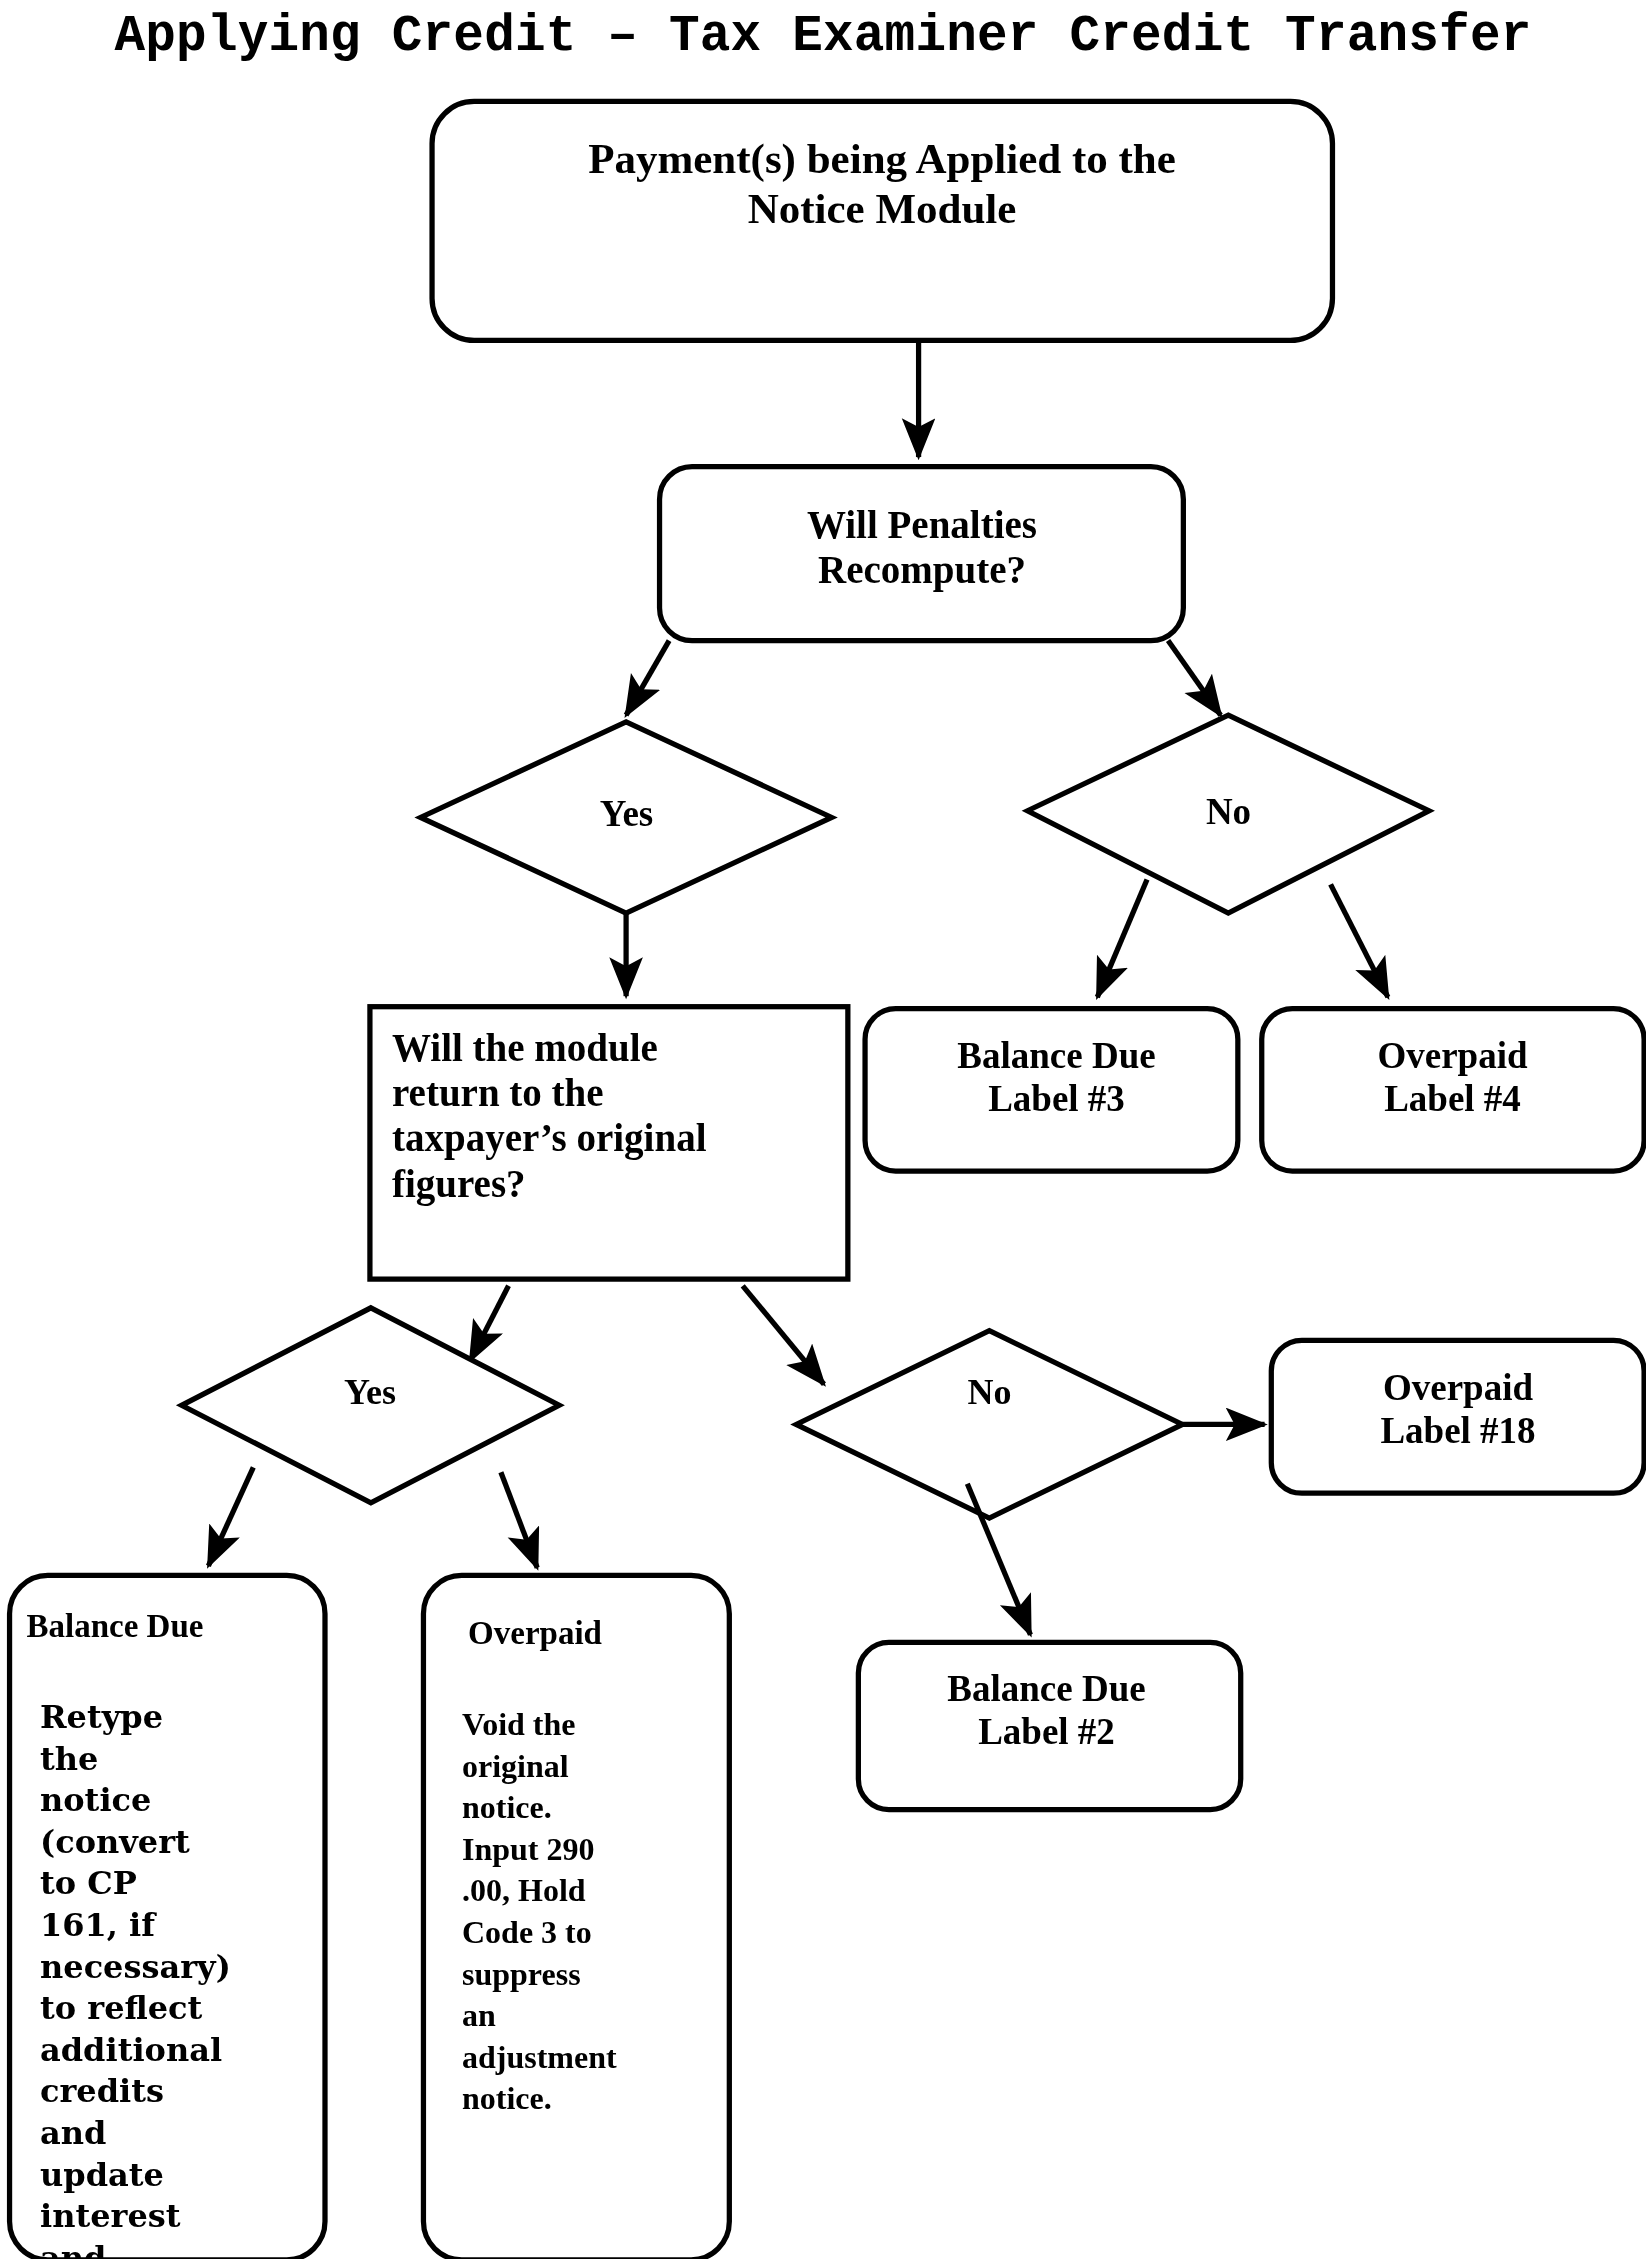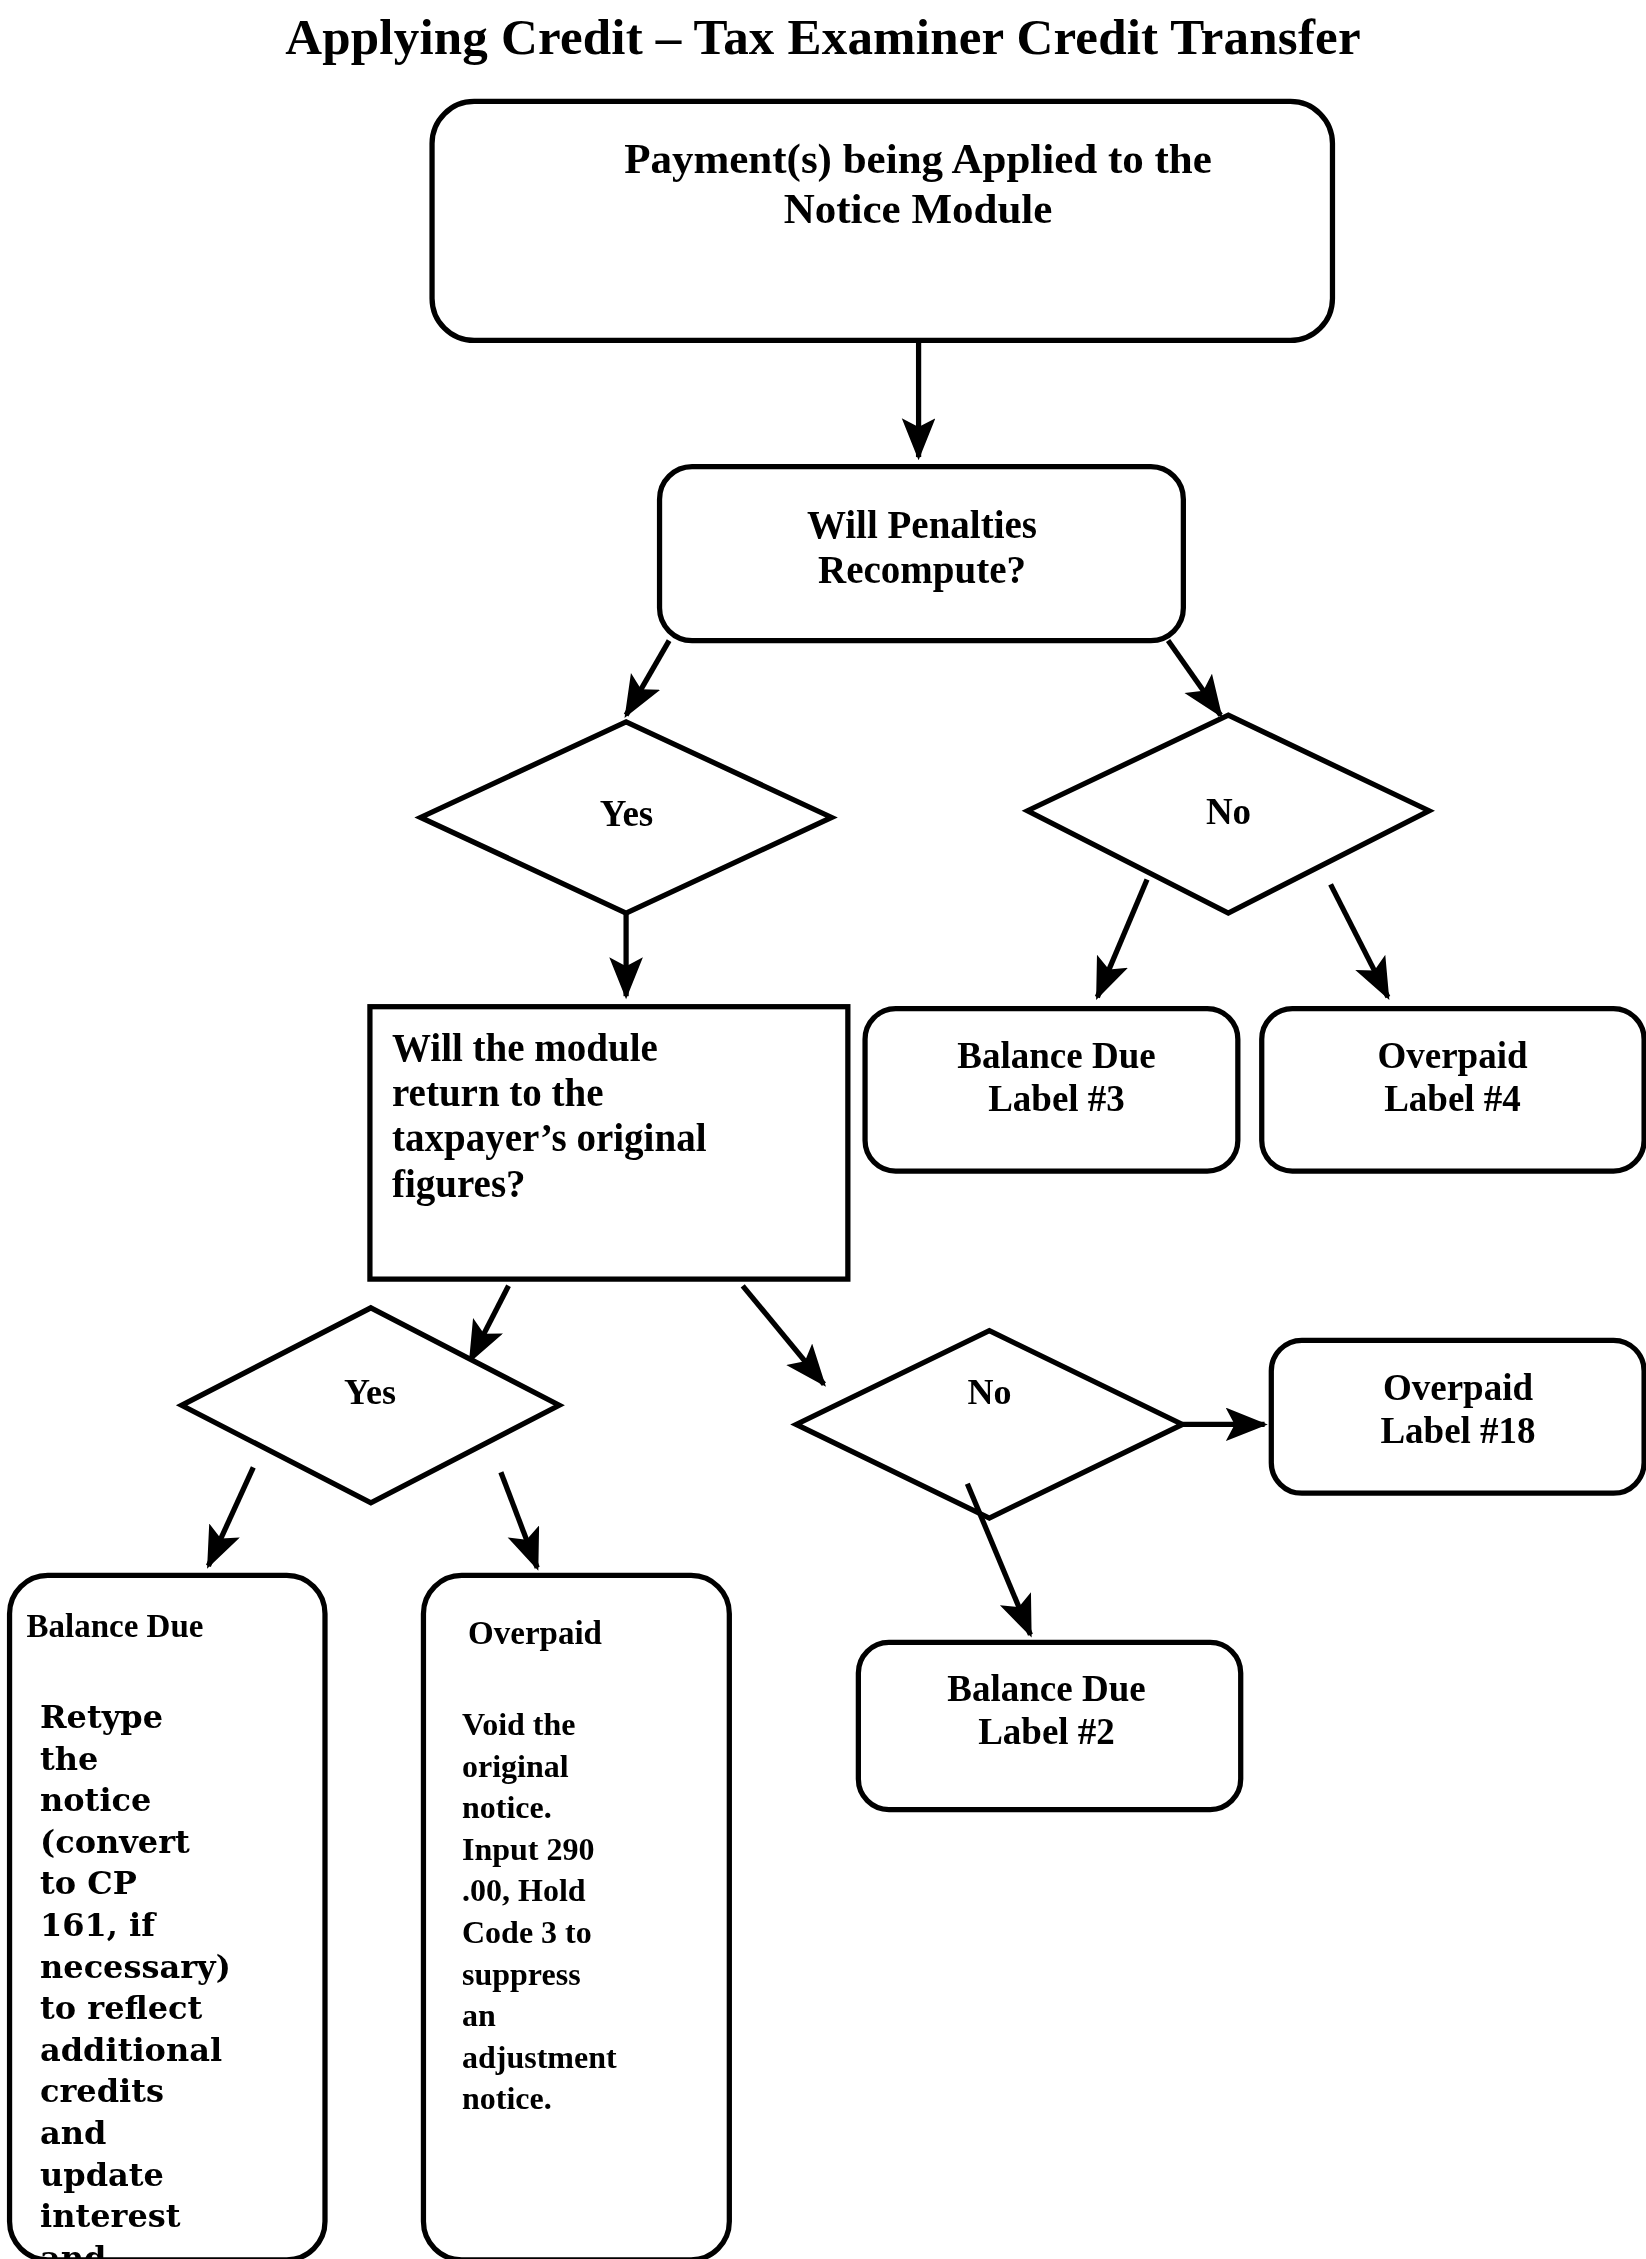--- a/index.html
+++ b/index.html
@@ -25,35 +25,35 @@
   .chart-title {
     position: absolute;
     left: 0;
     top: 7.6px;
     width: 1646px;
     text-align: center;
     font-size: 51px;
     font-weight: bold;
     color: #000000;
     letter-spacing: 0.2px;
-    font-family: Liberation Serif, serif;
+    font-family: Liberation Mono, monospace;
   }
   .node-text {
     position: absolute;
     color: #000000;
     font-weight: bold;
     font-family: "Liberation Serif", "DejaVu Serif", serif;
     line-height: 1.16;
     white-space: pre-line;
   }
   .center-text { text-align: center; }
   .left-text   { text-align: left; }
 
   
-  .t-start      { left: 435px;  top: 134px; width: 894px; font-size: 43px; padding-left: 36px; }
+  .t-start      { left: 435px;  top: 134px; width: 894px; font-size: 43px; }
   .t-penalty    { left: 664px;  top: 502px; width: 516px; font-size: 39px; }
   .t-yes1       { left: 421px;  top: 793px; width: 411px; font-size: 37px; }
   .t-no1        { left: 1028px; top: 791px; width: 401px; font-size: 37px; }
   .t-bd3        { left: 875px;  top: 1035px; width: 363px; font-size: 37px; }
   .t-op4        { left: 1271px; top: 1035px; width: 363px; font-size: 37px; }
   .t-module     { left: 392px;  top: 1025px; width: 449px; font-size: 39px; }
   .t-yes2       { left: 186px;  top: 1372px; width: 368px; font-size: 36px; }
   .t-no2        { left: 803px;  top: 1372px; width: 373px; font-size: 36px; }
   .t-op18       { left: 1281px; top: 1367px; width: 354px; font-size: 37px; }
   .t-bd2        { left: 865px;  top: 1668px; width: 363px; font-size: 37px; }

